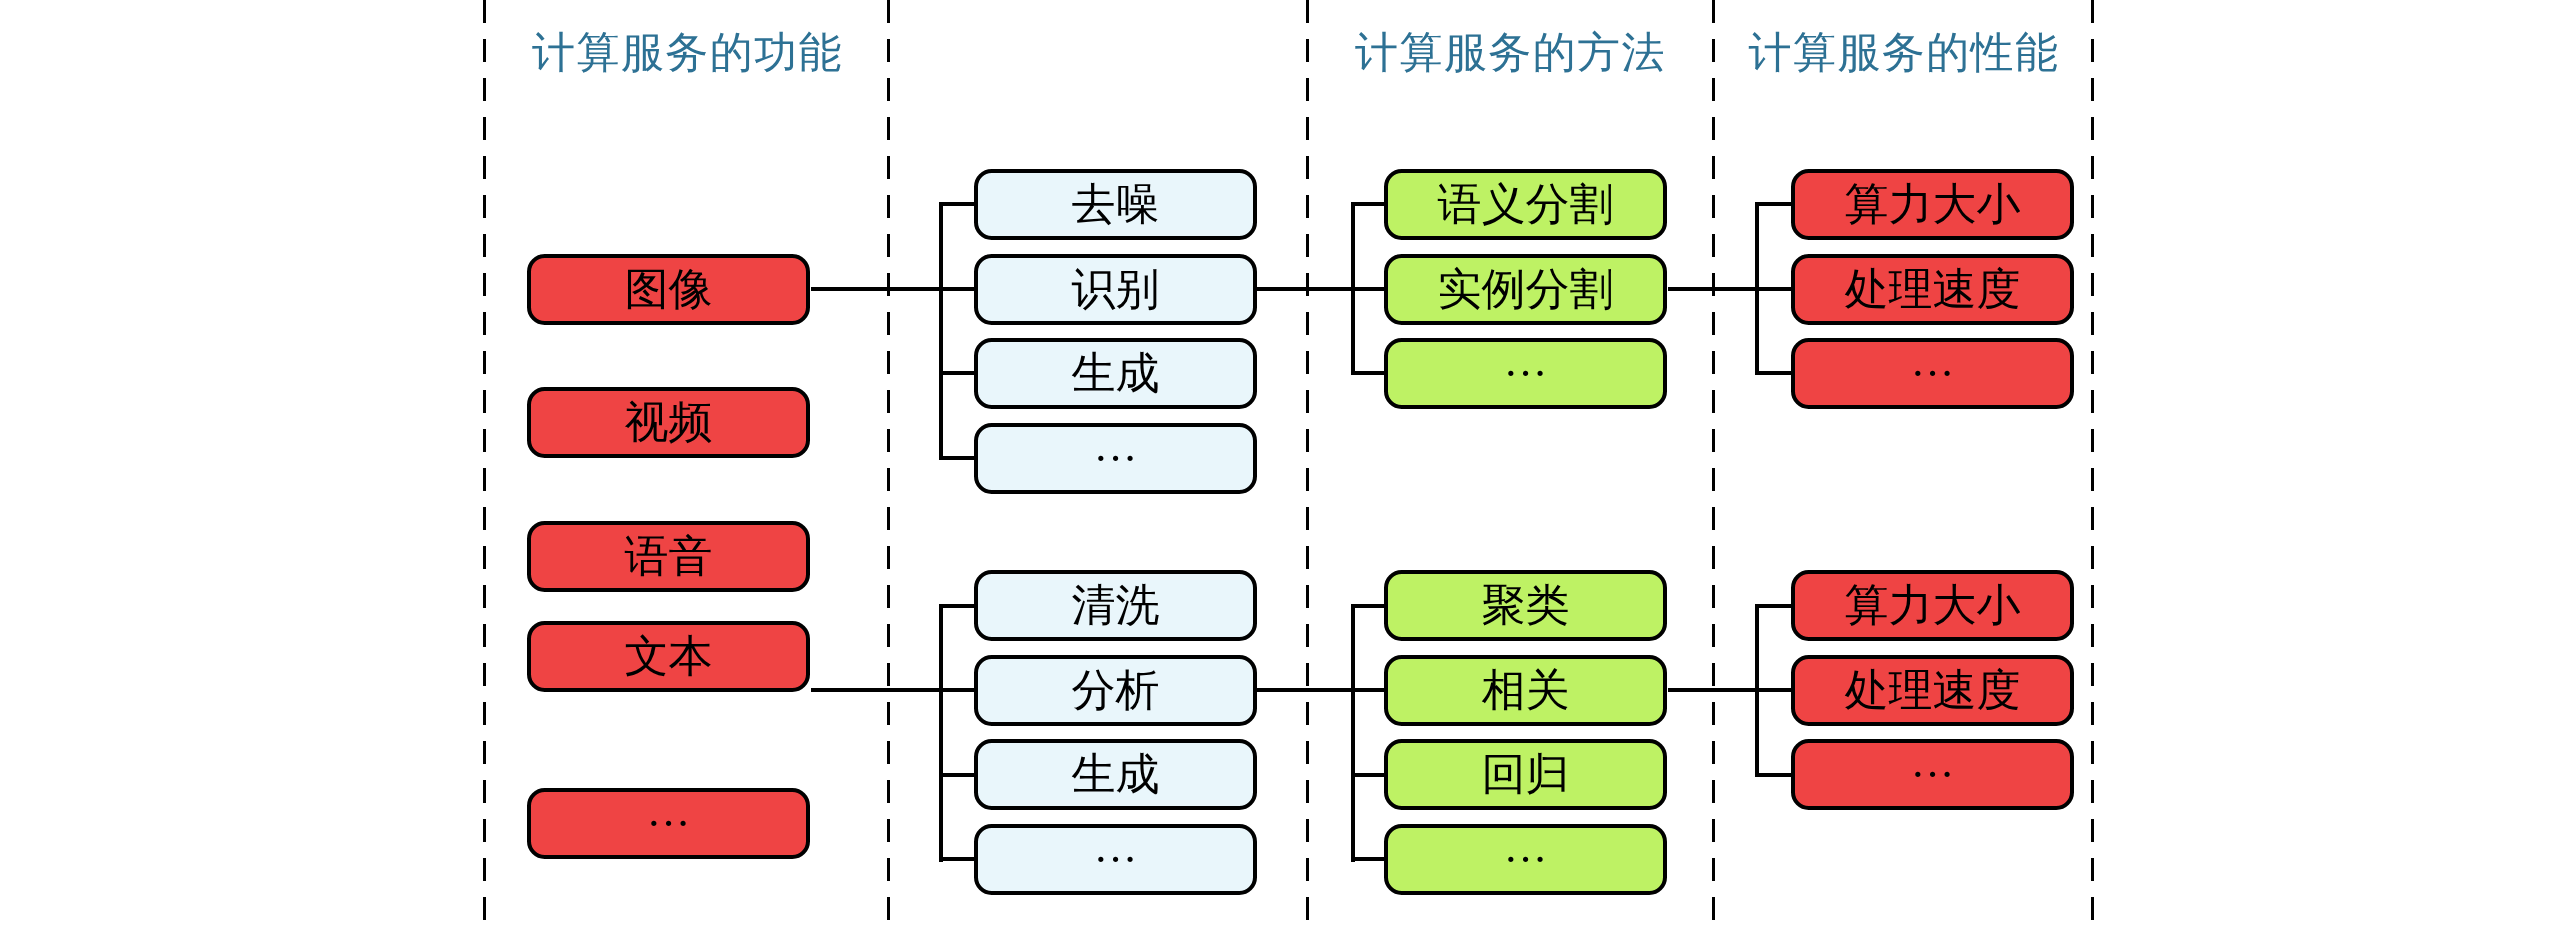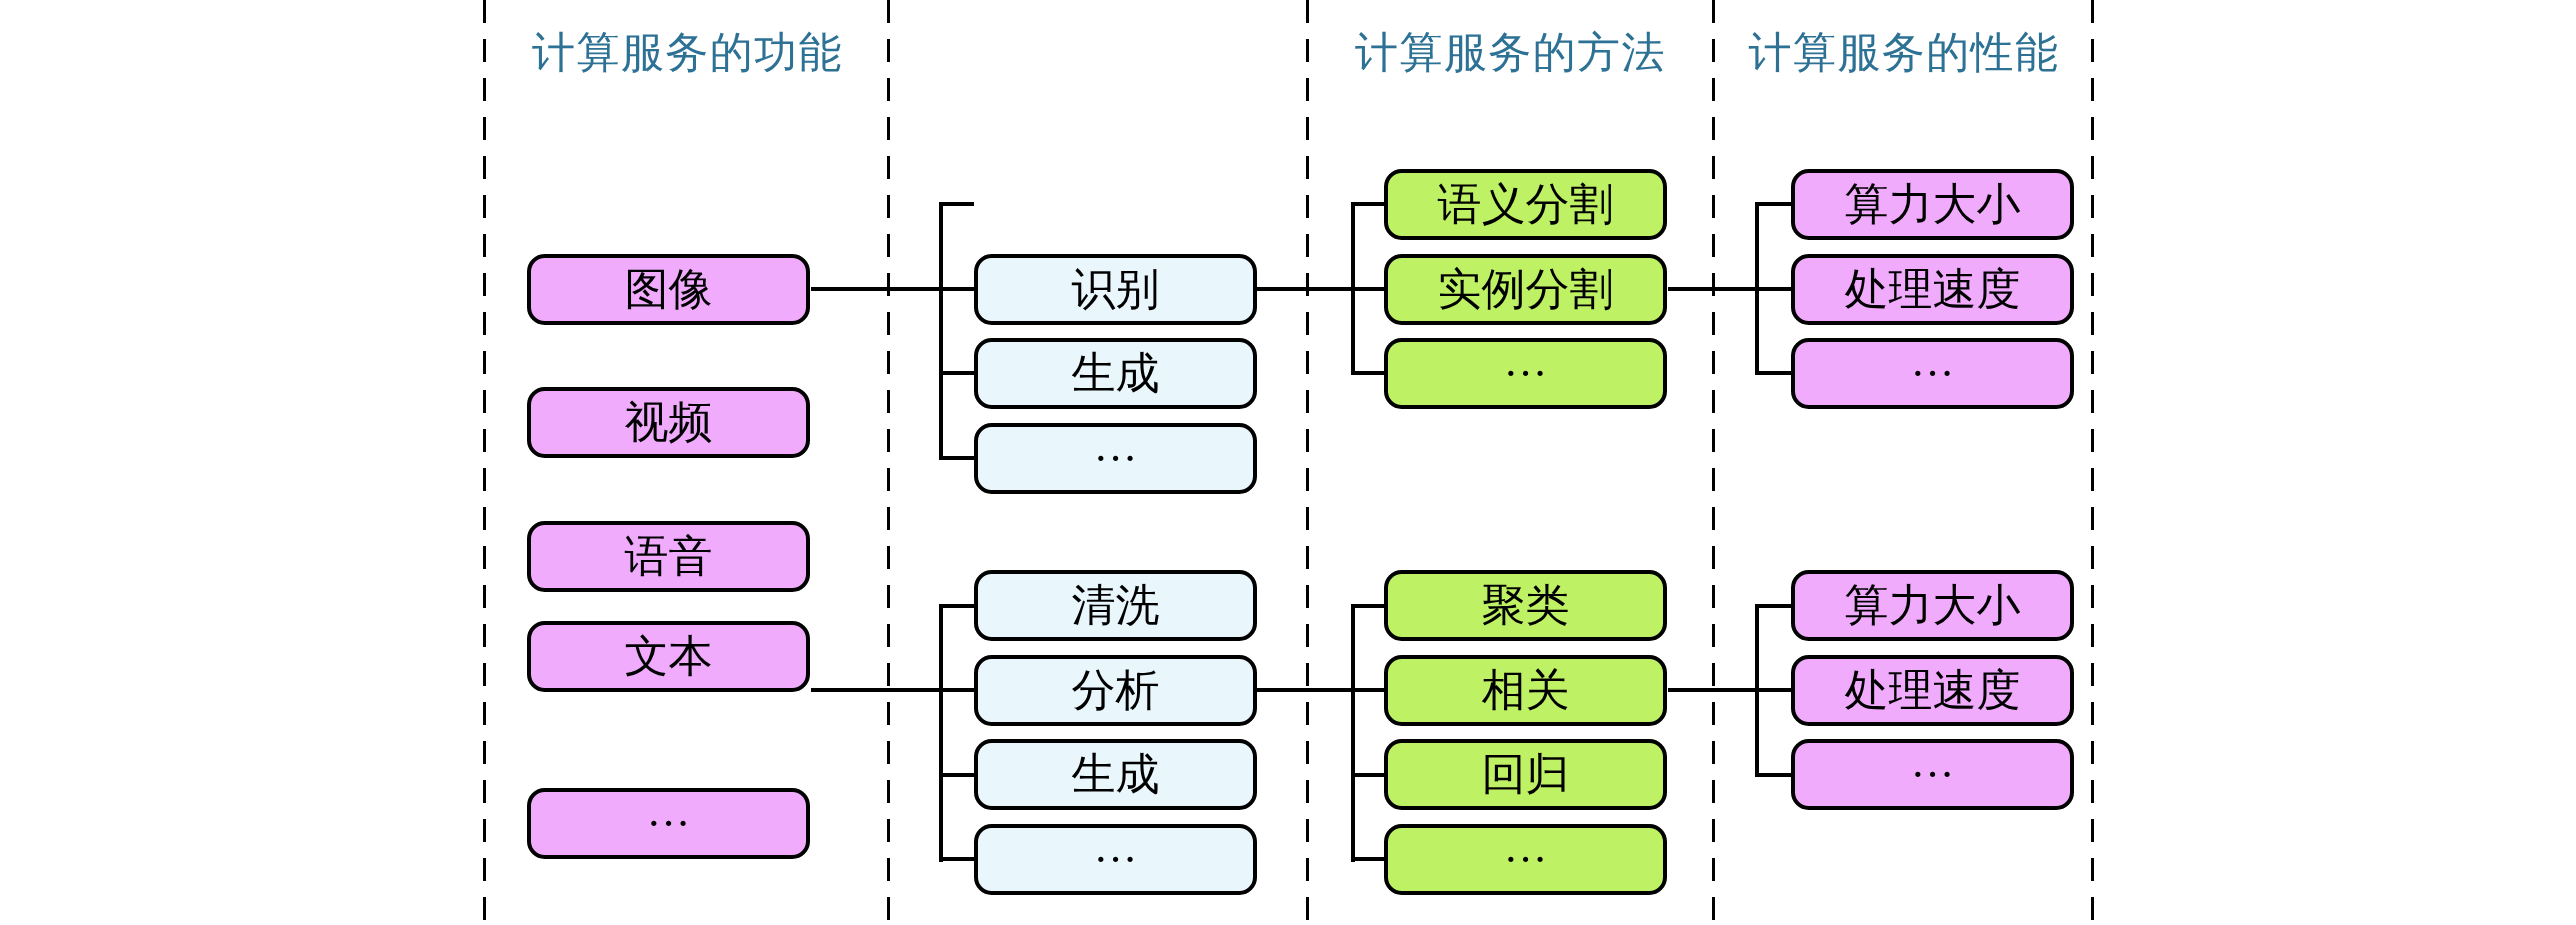--- a/index.html
+++ b/index.html
@@ -21,21 +21,21 @@
     display:flex;align-items:center;justify-content:center;
     font-size:43px;color:#2d7194;letter-spacing:1.4px;white-space:nowrap;
   }
   
   .node{
     position:absolute;width:283px;height:71px;box-sizing:border-box;
     border:4.1px solid #000;border-radius:17.7px;
     display:flex;align-items:center;justify-content:center;
     font-size:44px;color:#000;white-space:nowrap;
   }
-  .pink{background:#f0abfc;}
+  .pink{background:#ef4444;}
   .blue{background:#e9f6fb;}
   .green{background:#bef264;}
   
   .hl{position:absolute;height:4.1px;background:#000;}
   .vl{position:absolute;width:4.1px;background:#000;}
 </style>
 </head>
 <body>
 
 <div class="canvas">
@@ -49,20 +49,21 @@
   <div class="hdr" style="left:485px;width:405px">计算服务的功能</div>
   <div class="hdr" style="left:1308px;width:405px">计算服务的方法</div>
   <div class="hdr" style="left:1714px;width:380px">计算服务的性能</div>
 
   <div class="node pink" style="left:527px;top:254px">图像</div>
   <div class="node pink" style="left:527px;top:387px">视频</div>
   <div class="node pink" style="left:527px;top:521px">语音</div>
   <div class="node pink" style="left:527px;top:621px">文本</div>
   <div class="node pink" style="left:527px;top:788px">···</div>
 
+  <div class="node blue" style="left:974px;top:169px">去噪</div>
   <div class="node blue" style="left:974px;top:254px">识别</div>
   <div class="node blue" style="left:974px;top:338px">生成</div>
   <div class="node blue" style="left:974px;top:423px">···</div>
 
   <div class="node blue" style="left:974px;top:570px">清洗</div>
   <div class="node blue" style="left:974px;top:655px">分析</div>
   <div class="node blue" style="left:974px;top:739px">生成</div>
   <div class="node blue" style="left:974px;top:824px">···</div>
 
   <div class="node green" style="left:1384px;top:169px">语义分割</div>

